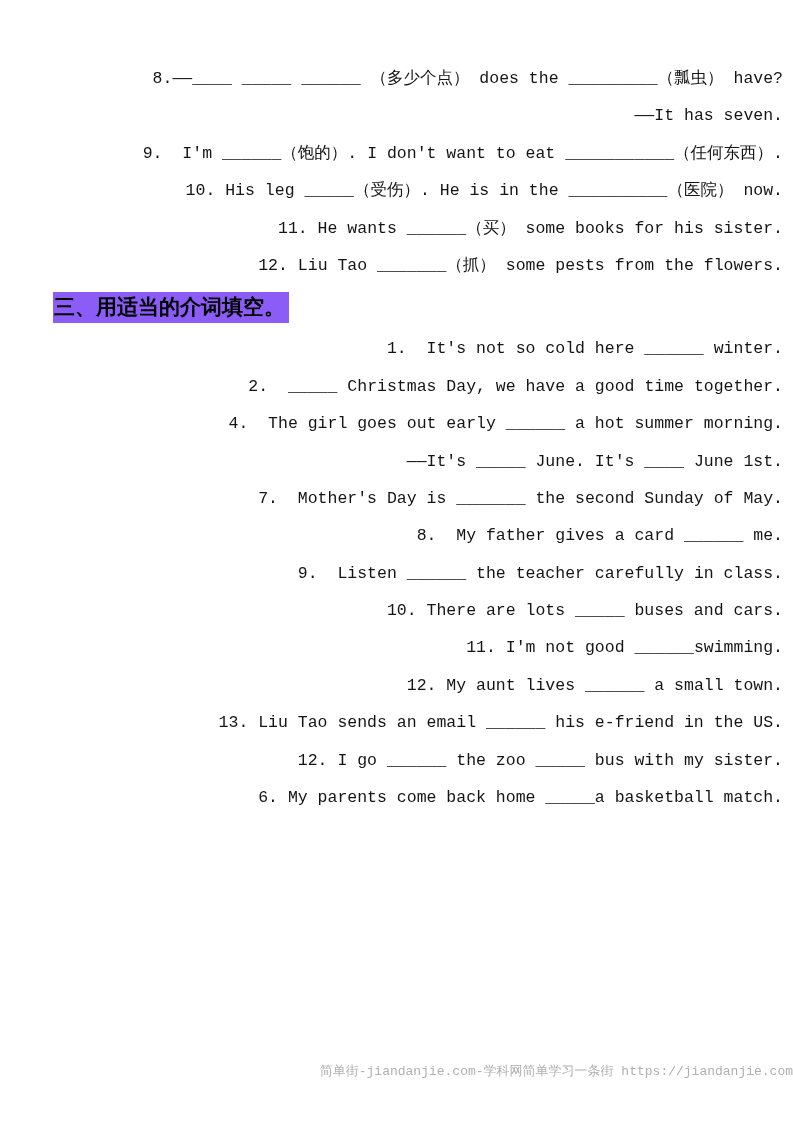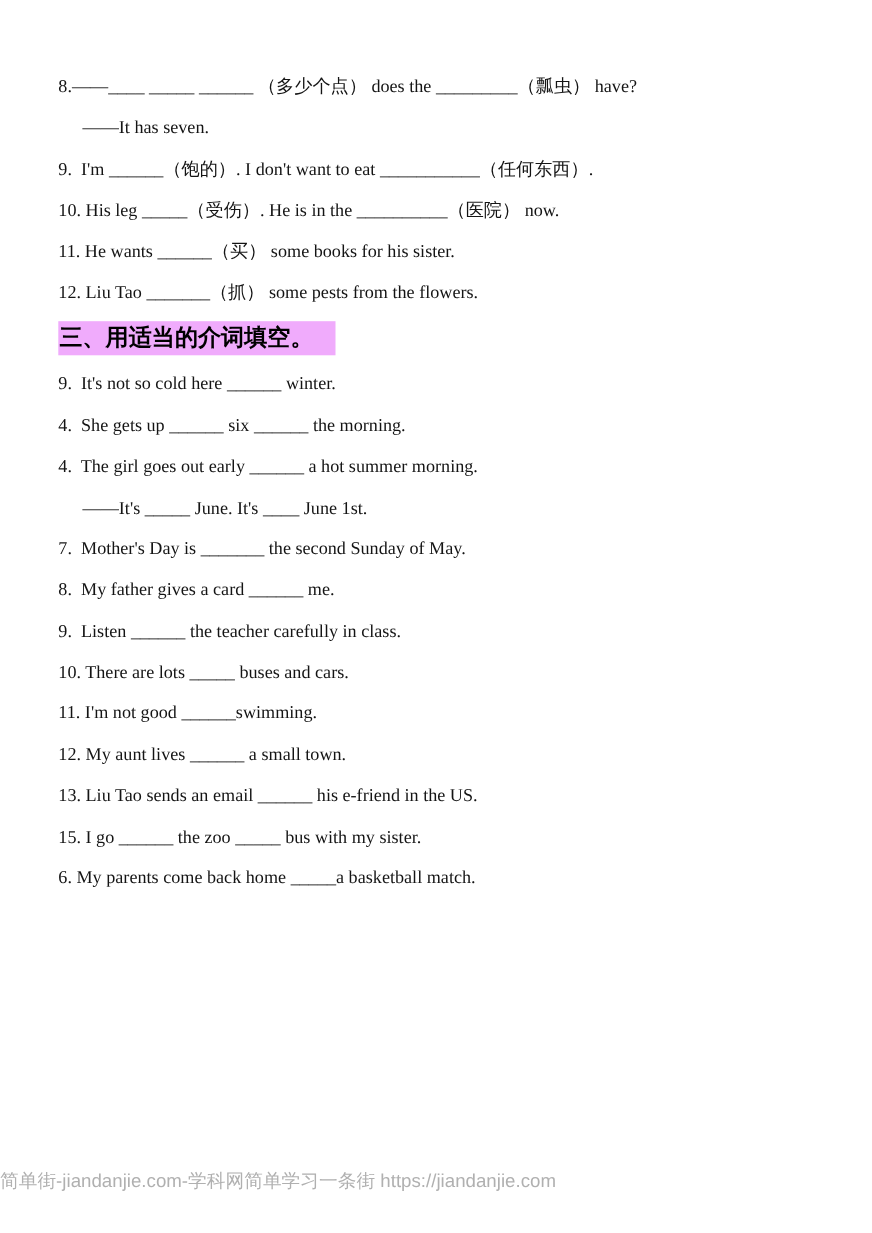--- a/index.html
+++ b/index.html
@@ -16,53 +16,54 @@
   }
   .content {
     position: absolute;
     top: 60px;
     left: 53px;
     right: 10px;
   }
   .line {
     height: 37.4px;
     line-height: 37.4px;
-    font-family: Liberation Serif, serif;
+    font-family: Liberation Mono, monospace;
     font-size: 16.5px;
     color: #141414;
     white-space: pre;
     letter-spacing: 0px;
+    text-align: right;
   }
   .indent {
     padding-left: 22px;
   }
   .heading-row {
     height: 46px;
     display: flex;
     align-items: center;
   }
   .heading {
     display: inline-block;
-    background: #f0abfc;
+    background: #8b5cf6;
     color: #000000;
     font-family: "DejaVu Sans Mono", "Liberation Mono", monospace;
     font-weight: bold;
     font-size: 21px;
     line-height: 31px;
-    padding: 0 20px 0 1px;
+    padding: 0 4px 0 1px;
     white-space: pre;
   }
   .footer {
     position: absolute;
     top: 1062px;
     left: 0;
     width: 100%;
-    text-align: left;
-    font-family: Liberation Sans, sans-serif;
-    font-size: 17px;
+    text-align: right;
+    font-family: Liberation Mono, monospace;
+    font-size: 13px;
     color: #b0b0b0;
     white-space: pre;
   }
 </style>
 </head>
 <body>
 
 <div class="page">
   <div class="content">
 
@@ -70,30 +71,30 @@
     <div class="line indent">——It has seven.</div>
     <div class="line">9.  I'm ______（饱的）. I don't want to eat ___________（任何东西）.</div>
     <div class="line">10. His leg _____（受伤）. He is in the __________（医院） now.</div>
     <div class="line">11. He wants ______（买） some books for his sister.</div>
     <div class="line">12. Liu Tao _______（抓） some pests from the flowers.</div>
 
     <div class="heading-row">
       <span class="heading">三、用适当的介词填空。</span>
     </div>
 
-    <div class="line">9.  It's not so cold here ______ winter.</div>
-    <div class="line">4.  She gets up ______ six ______ the morning.</div>
+    <div class="line">1.  It's not so cold here ______ winter.</div>
+    <div class="line">2.  _____ Christmas Day, we have a good time together.</div>
     <div class="line">4.  The girl goes out early ______ a hot summer morning.</div>
     <div class="line indent">——It's _____ June. It's ____ June 1st.</div>
     <div class="line">7.  Mother's Day is _______ the second Sunday of May.</div>
     <div class="line">8.  My father gives a card ______ me.</div>
     <div class="line">9.  Listen ______ the teacher carefully in class.</div>
     <div class="line">10. There are lots _____ buses and cars.</div>
     <div class="line">11. I'm not good ______swimming.</div>
     <div class="line">12. My aunt lives ______ a small town.</div>
     <div class="line">13. Liu Tao sends an email ______ his e-friend in the US.</div>
-    <div class="line">15. I go ______ the zoo _____ bus with my sister.</div>
+    <div class="line">12. I go ______ the zoo _____ bus with my sister.</div>
     <div class="line">6. My parents come back home _____a basketball match.</div>
 
   </div>
 
   <div class="footer">简单街-jiandanjie.com-学科网简单学习一条街 https://jiandanjie.com</div>
 </div>
 
 </body></html>

